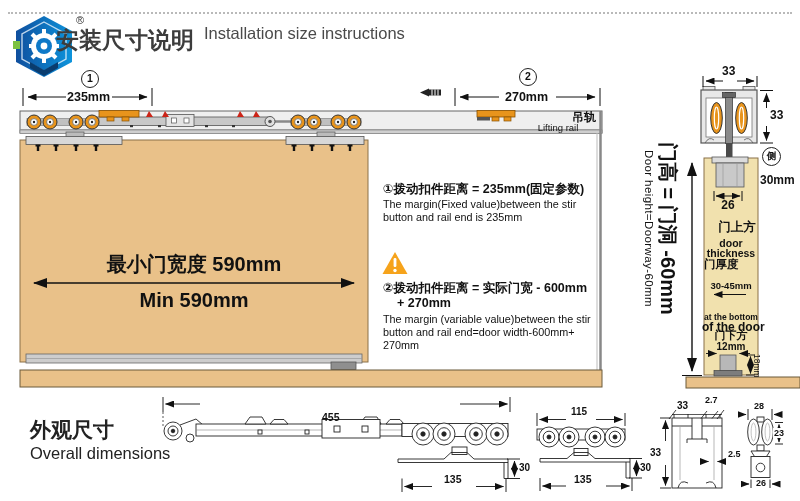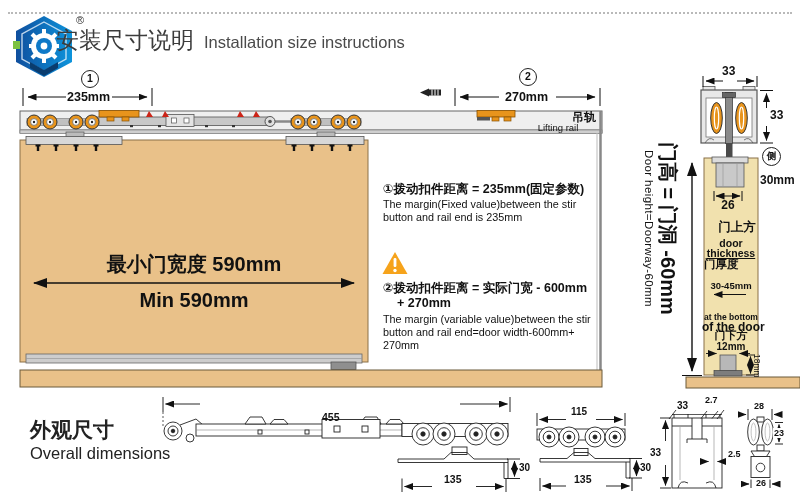--- a/index.html
+++ b/index.html
@@ -391,23 +391,23 @@
         <g fill="none" stroke="#111">
           <line x1="751" y1="479.5" x2="751" y2="488"></line>
             <line x1="770" y1="479.5" x2="770" y2="488"></line>
           <line x1="744" y1="484" x2="749" y2="484" marker-end="url(#ah)"></line>
           <line x1="777" y1="484" x2="772" y2="484" marker-end="url(#ah)"></line>
         </g>
       </g>
     </g>
   </svg>
 
-  <div class="lbl" style="left:56px;top:28px;font-size:23px;font-weight:400;color:#3c3c3c;">安装尺寸说明</div>
+  <div class="lbl" style="left:56px;top:28px;font-size:23px;font-weight:700;color:#3c3c3c;">安装尺寸说明</div>
   <div class="lbl" style="left:76px;top:14px;font-size:11px;color:#333;">®</div>
-  <div class="lbl" style="left:204px;top:33px;font-size:16.5px;color:#4a4a4a;">Installation size instructions</div>
+  <div class="lbl" style="left:204px;top:24px;font-size:16.5px;color:#4a4a4a;">Installation size instructions</div>
 
   <div class="badge" style="left:81px;top:70px;">1</div>
   <div class="lbl" style="left:67px;top:90px;font-size:12.5px;font-weight:600;">235mm</div>
   <div class="badge" style="left:519px;top:68px;">2</div>
   <div class="lbl" style="left:505px;top:90px;font-size:12.5px;font-weight:600;">270mm</div>
   <div class="lbl c" style="left:520px;top:111px;width:76px;text-align:right;font-size:12px;font-weight:700;">吊轨</div>
   <div class="lbl" style="left:520px;top:123px;width:76px;text-align:center;font-size:9.5px;">Lifting rail</div>
 
   <div class="lbl c" style="left:20px;top:253px;width:348px;font-size:20px;font-weight:700;">最小门宽度 590mm</div>
   <div class="lbl c" style="left:20px;top:289px;width:348px;font-size:20px;font-weight:700;">Min 590mm</div>
@@ -423,21 +423,21 @@
 
   <div class="lbl" style="left:722px;top:65px;font-size:12px;font-weight:600;">33</div>
   <div class="lbl" style="left:770px;top:109px;font-size:12px;font-weight:600;">33</div>
   <div class="badge" style="left:762px;top:147px;font-size:9.5px;width:17px;height:17px;line-height:16px;">侧</div>
   <div class="lbl" style="left:760px;top:174px;font-size:12px;font-weight:600;">30mm</div>
   <div class="lbl c" style="left:714px;top:199px;width:28px;font-size:12px;font-weight:700;">26</div>
   <div class="lbl rot" style="left:679px;top:142px;font-size:20px;font-weight:600;">门高 = 门洞 -60mm</div>
   <div class="lbl rot" style="left:655px;top:150px;font-size:11.5px;letter-spacing:.4px;">Door height=Doorway-60mm</div>
   <div class="lbl c" style="left:704px;top:220px;width:66px;font-size:12.5px;font-weight:700;">门上方</div>
   <div class="lbl c" style="left:704px;top:238px;width:54px;font-size:10.5px;font-weight:700;">door</div>
-  <div class="lbl c" style="left:704px;top:248px;width:54px;font-size:10.5px;font-weight:700;text-decoration:underline;">thickness</div>
+  <div class="lbl c" style="left:704px;top:248px;width:54px;font-size:10.5px;font-weight:700;">thickness</div>
   <div class="lbl c" style="left:704px;top:258px;width:32px;font-size:11.5px;font-weight:700;">门厚度</div>
   <div class="lbl c" style="left:704px;top:281px;width:54px;font-size:9.5px;font-weight:700;">30-45mm</div>
   <div class="lbl c" style="left:702px;top:313px;width:58px;font-size:8.5px;font-weight:700;">at the bottom</div>
   <div class="lbl c" style="left:702px;top:321px;width:58px;font-size:12px;font-weight:700;">of the door</div>
   <div class="lbl c" style="left:704px;top:329px;width:54px;font-size:11px;font-weight:700;">门下方</div>
   <div class="lbl c" style="left:704px;top:341px;width:54px;font-size:10px;font-weight:700;">12mm</div>
   <div class="lbl rot" style="left:761px;top:354px;font-size:8.5px;">18mm</div>
 
   <div class="lbl" style="left:30px;top:418px;font-size:21px;font-weight:700;color:#222;">外观尺寸</div>
   <div class="lbl" style="left:30px;top:444px;font-size:16.5px;color:#222;">Overall dimensions</div>

